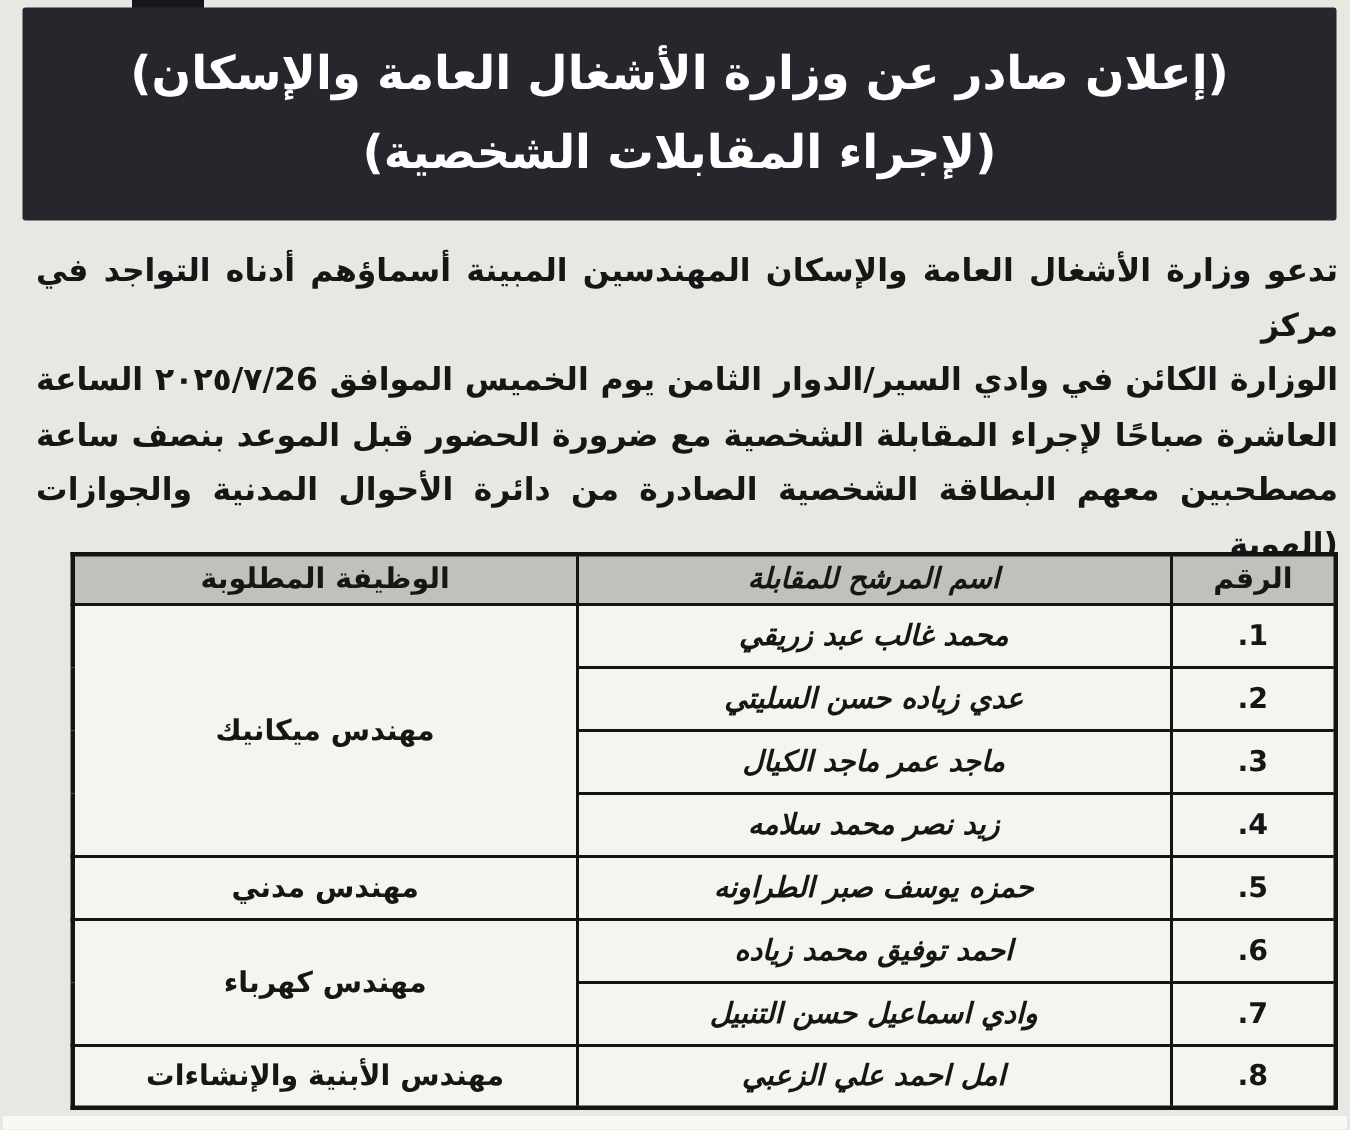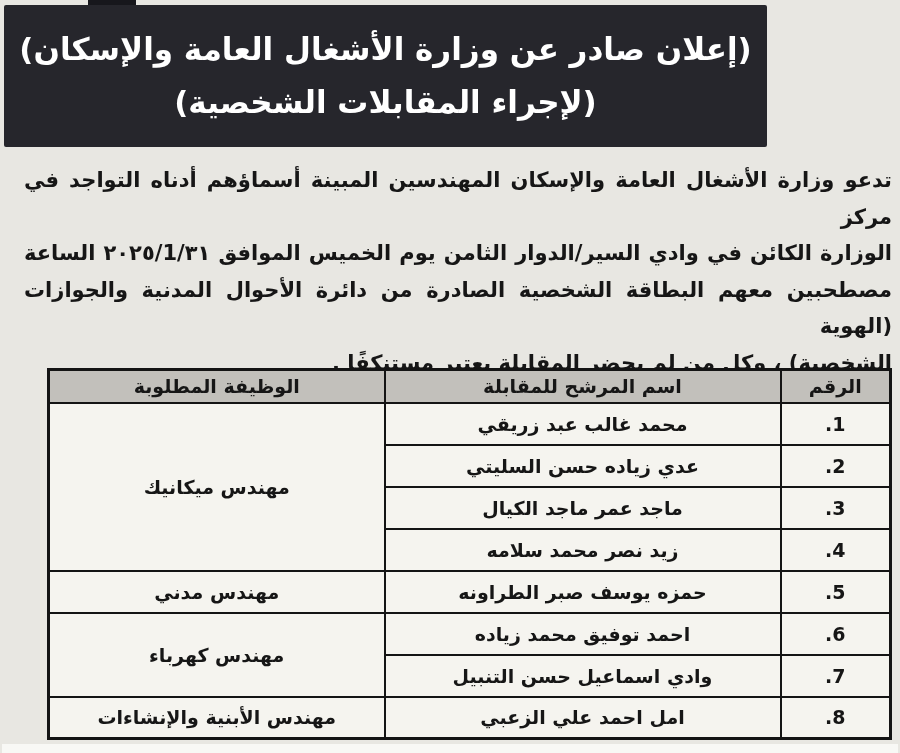--- a/index.html
+++ b/index.html
@@ -20,21 +20,21 @@
     font-family:"DejaVu Sans", sans-serif;
     font-weight:700;
     direction:rtl;
     color:var(--text);
   }
   .top-mark{
     position:absolute;left:88px;top:0;width:48px;height:8px;
     background:#17171c;
   }
   .title-box{
-    position:absolute;left:4px;top:5px;width:763px;height:142px;
+    position:absolute;left:15px;top:5px;width:876px;height:142px;
     background:var(--banner-bg);color:var(--banner-text);
     display:flex;flex-direction:column;align-items:center;justify-content:center;
     gap:16px;border-radius:2px;
   }
   .title-line{font-size:31px;line-height:1.2;white-space:nowrap;}
   .intro{
     position:absolute;right:8px;left:24px;top:162px;
     font-size:21px;
   }
   .intro .line{
@@ -56,40 +56,41 @@
   .candidates th,.candidates td{
     border:2px solid var(--border);
     text-align:center;vertical-align:middle;
     font-size:19px;font-weight:700;
     padding:0 16px;
   }
   .candidates thead tr{height:33px;}
   .candidates tbody tr{height:42px;}
   .candidates th{background:var(--head-bg);}
   .col-num{width:110px;}
-  .col-name{width:396px;}
+  .col-name{width:396px;font-style:italic;}
   .col-pos{width:336px;}
   .bottom-strip{
     position:absolute;left:2px;top:744px;width:896px;height:9px;
     background:var(--strip);
   }
 </style>
 </head>
 <body>
 
 <div class="top-mark"></div>
 
 <div class="title-box">
   <div class="title-line">(إعلان صادر عن وزارة الأشغال العامة والإسكان)</div>
   <div class="title-line">(لإجراء المقابلات الشخصية)</div>
 </div>
 
 <div class="intro" id="intro">
     <div class="line">تدعو وزارة الأشغال العامة والإسكان المهندسين المبينة أسماؤهم أدناه التواجد في مركز</div>
-    <div class="line">الوزارة الكائن في وادي السير/الدوار الثامن يوم الخميس الموافق ٢٠٢٥/1/٣١ الساعة</div>
+    <div class="line">الوزارة الكائن في وادي السير/الدوار الثامن يوم الخميس الموافق ٢٠٢٥/٧/26 الساعة</div>
+    <div class="line">العاشرة صباحًا لإجراء المقابلة الشخصية مع ضرورة الحضور قبل الموعد بنصف ساعة</div>
     <div class="line">مصطحبين معهم البطاقة الشخصية الصادرة من دائرة الأحوال المدنية والجوازات (الهوية</div>
     <div class="line">الشخصية) ، وكل من لم يحضر المقابلة يعتبر مستنكفًا .</div>
   </div>
 
 <table class="candidates">
   <thead>
     <tr>
       <th class="col-num">الرقم</th>
       <th class="col-name">اسم المرشح للمقابلة</th>
       <th class="col-pos">الوظيفة المطلوبة</th>

